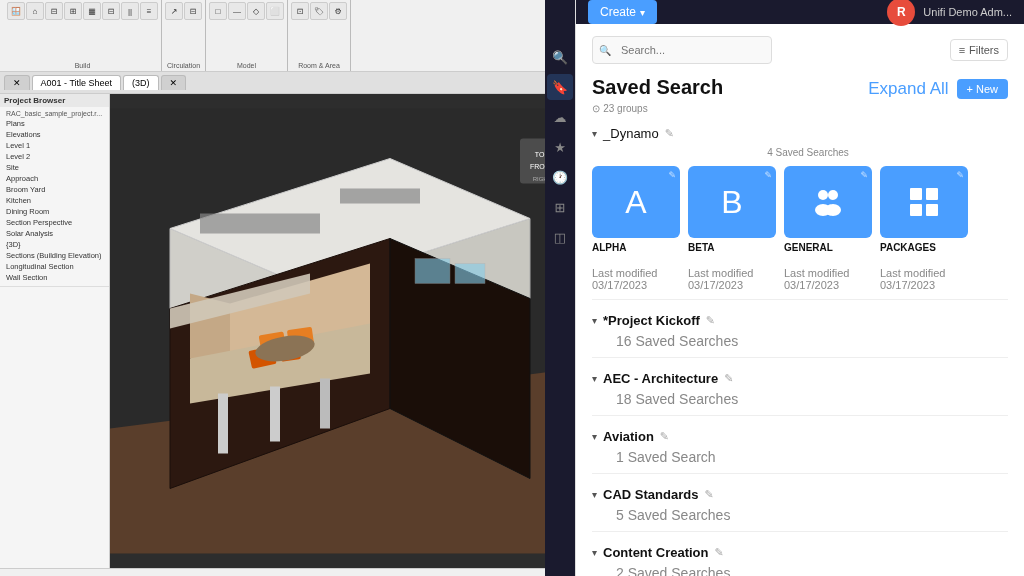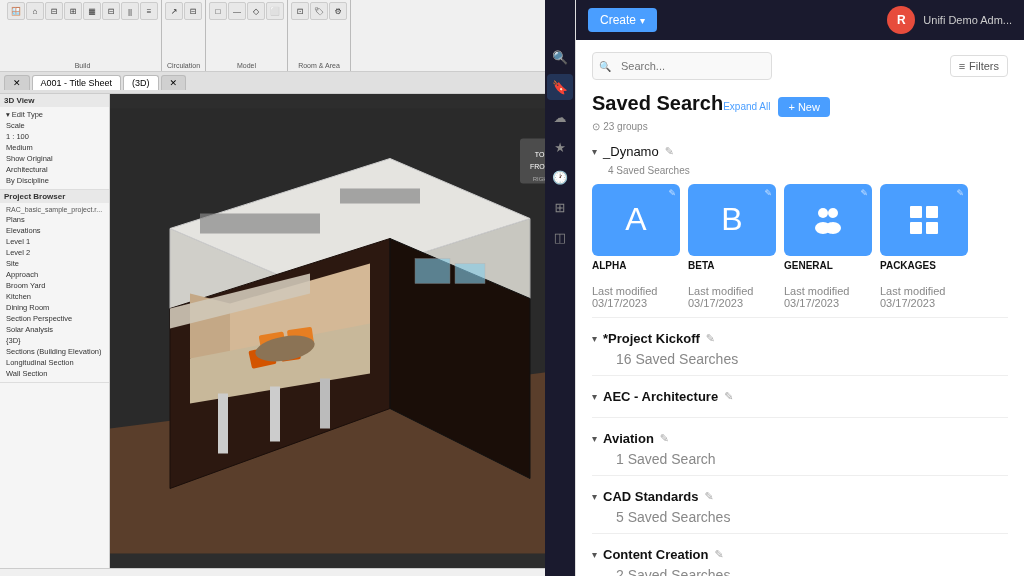--- a/index.html
+++ b/index.html
@@ -125,21 +125,21 @@
       width: 449px;
       height: 576px;
       background: #ffffff;
       display: flex;
       flex-direction: column;
       border-left: 1px solid #ddd;
     }
 
     
     #unifi-topnav {
-      height: 40px;
+      height: 24px;
       background: #1a1a2e;
       display: flex;
       align-items: center;
       padding: 0 12px;
       gap: 8px;
       flex-shrink: 0;
     }
 
     #create-btn {
       background: #4a9eff;
@@ -259,32 +259,32 @@
       padding: 4px 8px;
       border: 1px solid #ddd;
       border-radius: 4px;
       background: white;
     }
 
     
     #page-title-row {
       display: flex;
       align-items: baseline;
-      justify-content: flex-start;
+      justify-content: space-between;
       margin-bottom: 4px;
     }
 
     #page-title {
       font-size: 20px;
       font-weight: 600;
       color: #111;
     }
 
     .expand-all-link {
-      font-size: 10px;
+      font-size: 17px;
       color: #4a9eff;
       cursor: pointer;
       text-decoration: none;
     }
 
     #new-btn {
       background: #4a9eff;
       color: white;
       border: none;
       border-radius: 4px;
@@ -331,20 +331,21 @@
       color: #aaa;
       font-size: 11px;
       cursor: pointer;
     }
 
     .group-count {
       font-size: 10px;
       color: #888;
       margin-bottom: 8px;
       margin-left: 16px;
+      text-align: center;
     }
 
     
     .cards-grid {
       display: flex;
       gap: 8px;
       margin-left: 0;
       flex-wrap: nowrap;
       overflow-x: auto;
     }
@@ -520,30 +521,20 @@
   <div id="revit-tabs">
     <div class="revit-tab">✕</div>
     <div class="revit-tab active">A001 - Title Sheet</div>
     <div class="revit-tab active">(3D)</div>
     <div class="revit-tab">✕</div>
   </div>
 
   <div id="revit-canvas">
 
     <div id="revit-left-panel">
-      <div class="revit-left-section">
-        <div class="revit-left-title">3D View</div>
-        <div class="revit-left-item">▾ Edit Type</div>
-        <div class="revit-left-item">Scale</div>
-        <div class="revit-left-item">1 : 100</div>
-        <div class="revit-left-item">Medium</div>
-        <div class="revit-left-item">Show Original</div>
-        <div class="revit-left-item">Architectural</div>
-        <div class="revit-left-item">By Discipline</div>
-      </div>
       <div class="revit-left-section">
         <div class="revit-left-title">Project Browser</div>
         <div class="revit-left-item" style="font-size:7px; color:#555;">RAC_basic_sample_project.r...</div>
         <div class="revit-left-item">Plans</div>
         <div class="revit-left-item">Elevations</div>
         <div class="revit-left-item">Level 1</div>
         <div class="revit-left-item">Level 2</div>
         <div class="revit-left-item">Site</div>
         <div class="revit-left-item">Approach</div>
         <div class="revit-left-item">Broom Yard</div>
@@ -737,20 +728,21 @@
     </div>
 
     <hr class="section-divider">
 
     <div class="group-section">
       <div class="group-row">
         <span class="group-chevron">▾</span>
         <span class="group-row-title">AEC - Architecture</span>
         <span class="edit-icon">✎</span>
       </div>
+      <div class="group-row-count">18 Saved Searches</div>
     </div>
 
     <hr class="section-divider">
 
     <div class="group-section">
       <div class="group-row">
         <span class="group-chevron">▾</span>
         <span class="group-row-title">Aviation</span>
         <span class="edit-icon">✎</span>
       </div>

